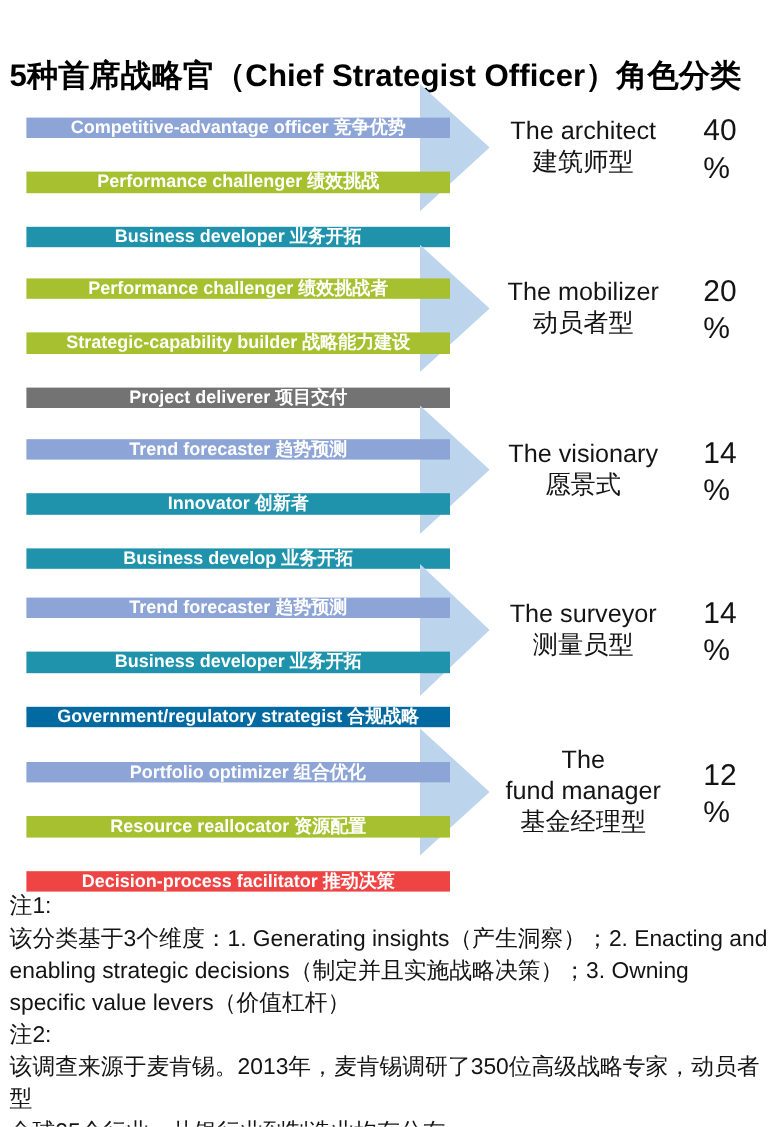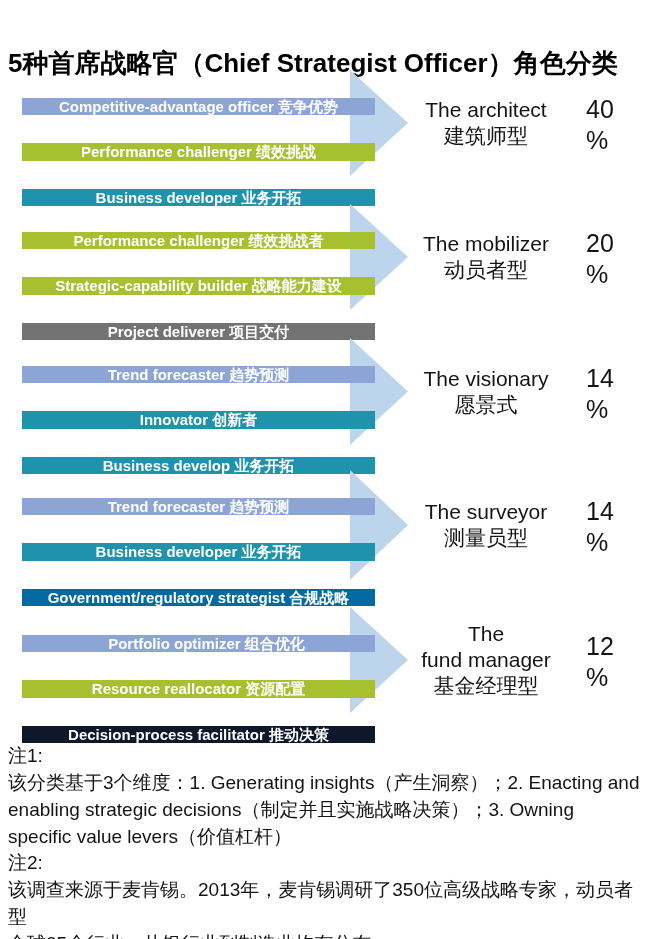--- a/index.html
+++ b/index.html
@@ -122,21 +122,21 @@
     <div>14</div>
     <div>%</div>
   </div>
 </div>
 
 <div class="group" style="top:607px;height:106px;">
   <div class="arrow" style="background: rgb(189, 213, 236);"></div>
   <div class="bars">
     <div class="bar" style="background: rgb(141, 164, 214); padding-left: 24px;">Portfolio optimizer 组合优化</div>
     <div class="bar" style="background: rgb(166, 192, 47);">Resource reallocator 资源配置</div>
-    <div class="bar" style="background: #0f172a;">Decision-process facilitator 推动决策</div>
+    <div class="bar" style="background: #ef4444;">Decision-process facilitator 推动决策</div>
   </div>
   <div class="role">
     <div>The</div>
     <div>fund manager</div>
     <div>基金经理型</div>
   </div>
   <div class="pct">
     <div>12</div>
     <div>%</div>
   </div>

